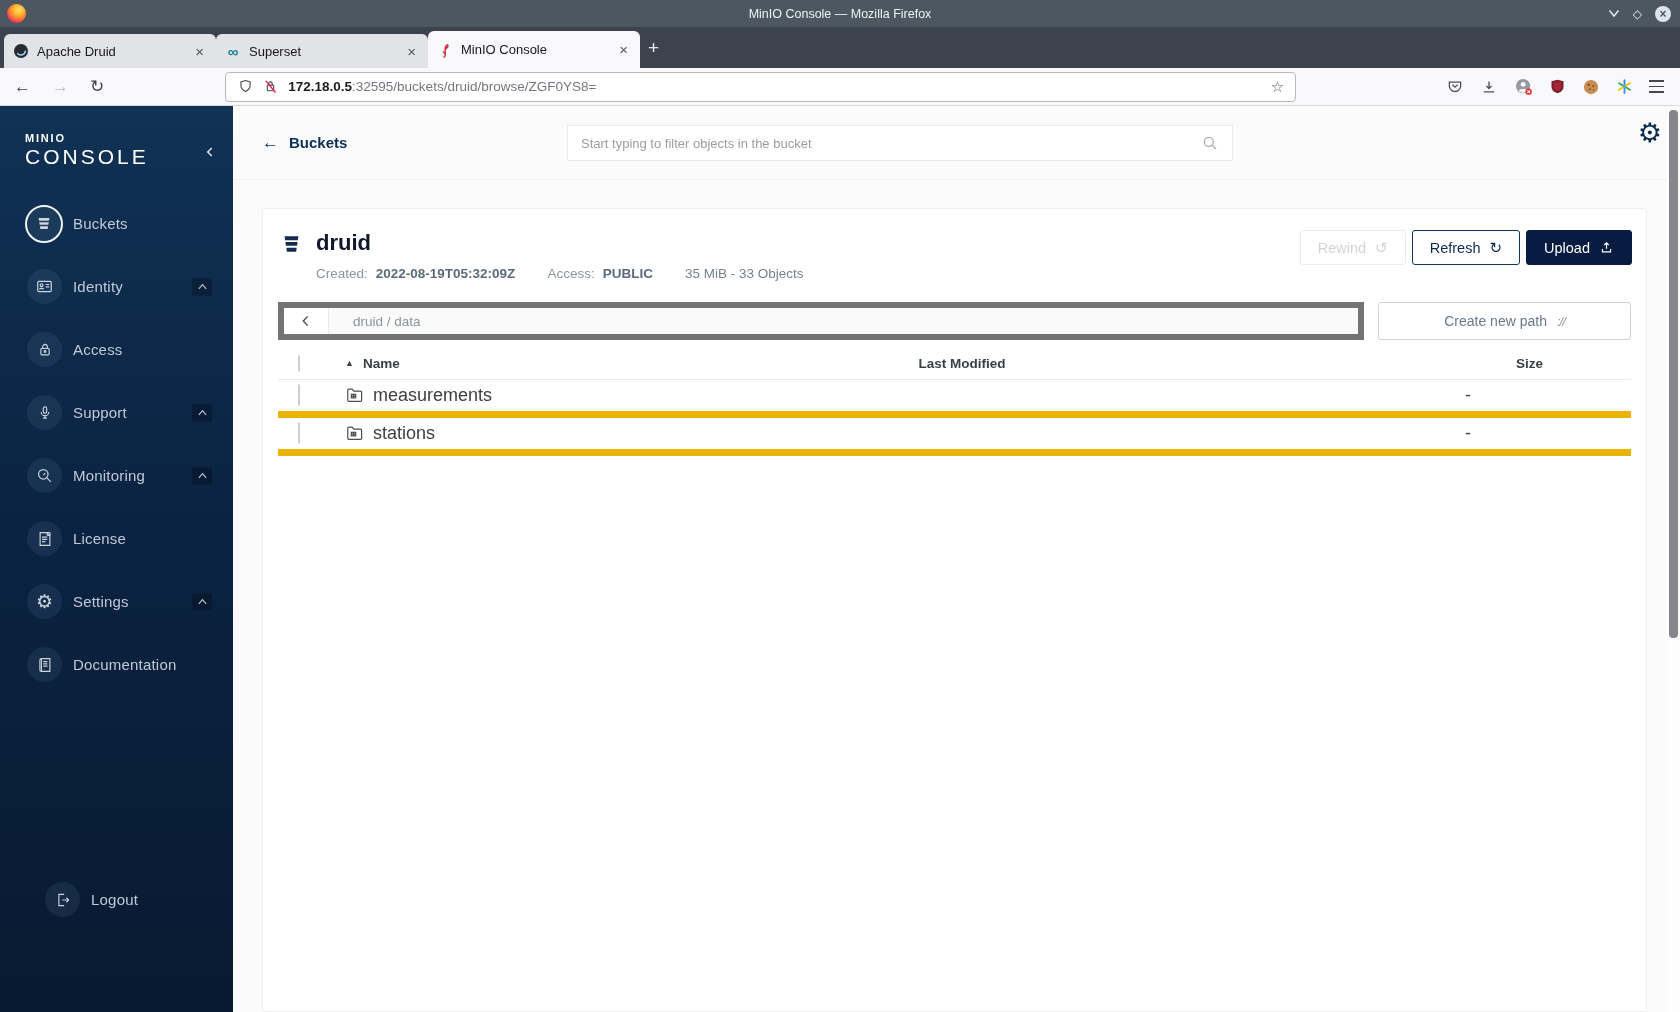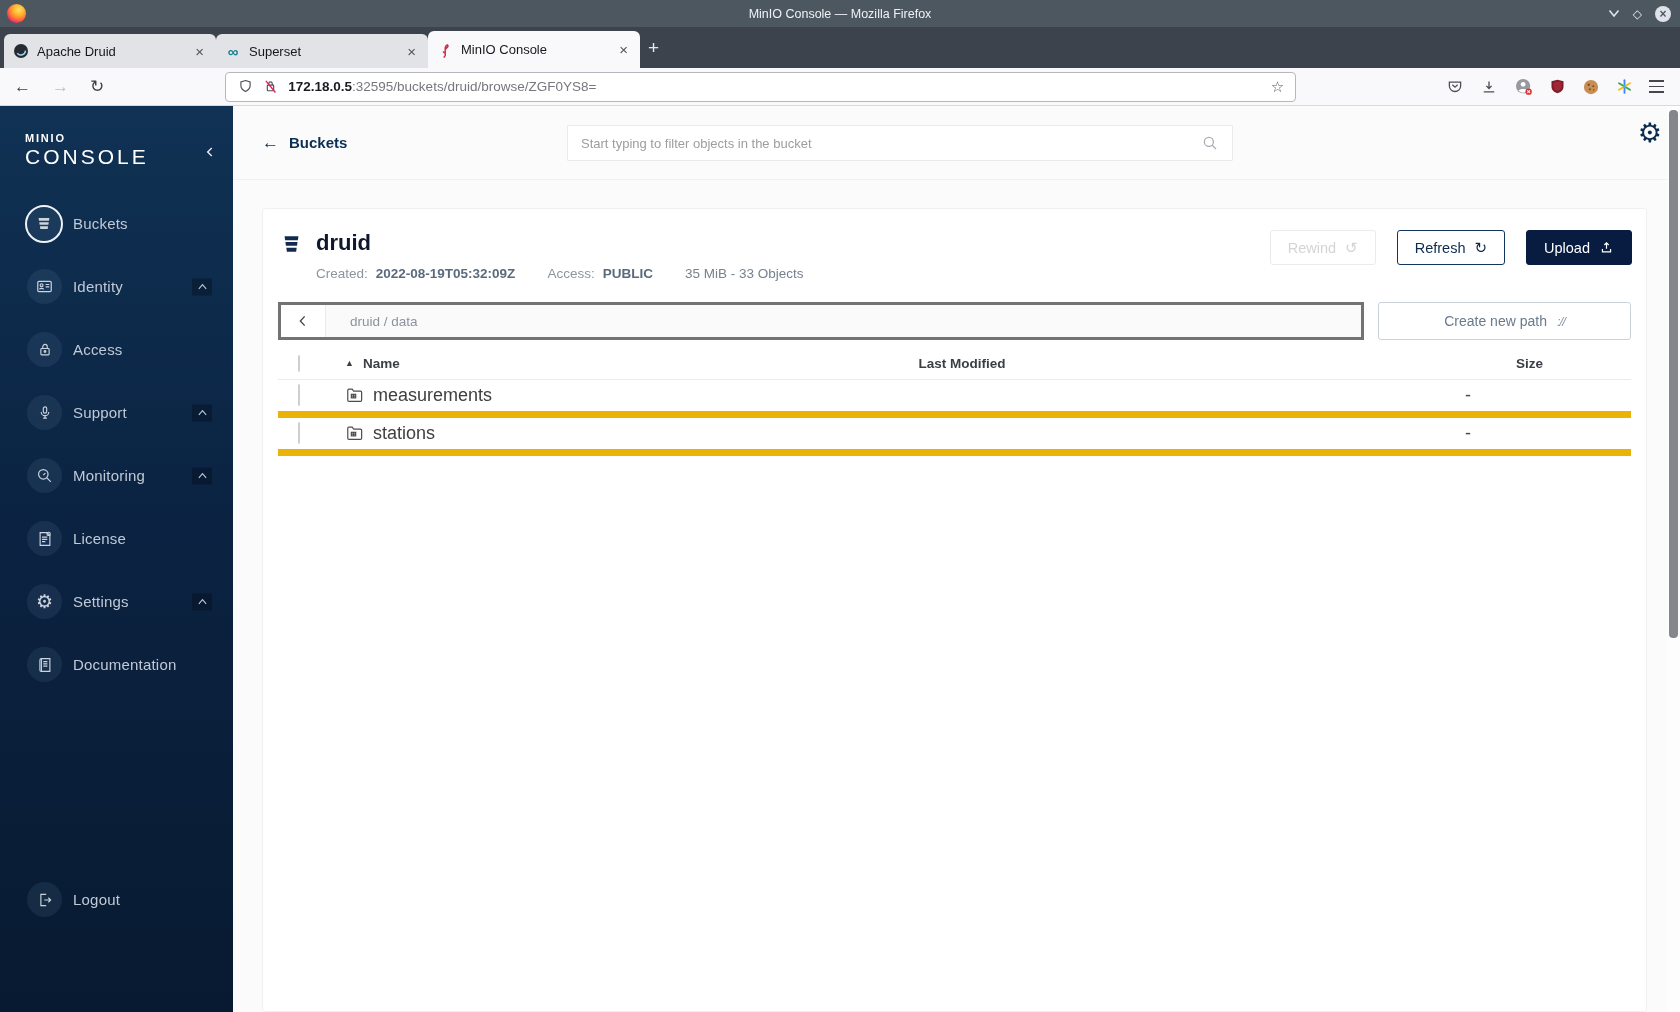--- a/index.html
+++ b/index.html
@@ -52,21 +52,21 @@
   .logo-console { font-size:21px; letter-spacing:3px; font-weight:400; margin-top:1px; }
   .collapse { position:absolute; top:38px; right:16px; color:#e7edf4; }
   .menu { position:absolute; top:86px; left:0; right:0; }
   .menu-item { height:63px; display:flex; align-items:center; padding-left:27px; position:relative; font-size:15px; letter-spacing:.2px; }
   .item-icon { width:35px; height:35px; border-radius:50%; background:rgba(148,176,208,0.10);
     display:flex; align-items:center; justify-content:center; margin-right:11px; color:#ccd5df; flex-shrink:0; }
   .menu-item.selected .item-icon { border:2px solid #eef2f6; width:38px; height:38px; margin-left:-2px; margin-right:10px; }
   .caret { position:absolute; right:21px; top:50%; transform:translateY(-50%); width:20px; height:17px;
     background:rgba(2,10,20,0.35); display:flex; align-items:center; justify-content:center; color:#b7c2cf; }
   .gear-glyph { font-size:19px; line-height:1; }
-  .logout-item { position:absolute; top:762px; left:0; right:0; height:63px; }
+  .logout-item { position:absolute; top:762px; left:18px; right:0; height:63px; }
 
   
   .main { flex:1; position:relative; background:#fbfbfb; }
   .main-header { height:74px; display:flex; align-items:center; position:relative; border-bottom:1px solid #f1f1f3; background:#fbfbfb; }
   .back-link { margin-left:29px; display:flex; align-items:center; gap:10px; color:#0b2e55; font-size:15px; font-weight:700; }
   .back-arrow { font-size:17px; font-weight:400; }
   .search-box { position:absolute; left:334px; top:19px; width:666px; height:36px; background:#fff;
     border:1px solid #eaeaec; border-radius:1px; display:flex; align-items:center; padding:0 13px; }
   .search-box input { border:none; outline:none; flex:1; font-size:13px; color:#333; background:transparent; font-family:inherit; }
   .search-box input::placeholder { color:#9d9da2; }
@@ -75,30 +75,30 @@
   .content { padding:28px 0 0 29px; }
   .card { width:1385px; height:804px; background:#fff; border:1px solid #f0f0f1; border-radius:3px; }
 
   .bucket-head { display:flex; padding:21px 14px 0 17px; }
   .bucket-glyph { margin:3px 13px 0 0; }
   .bucket-title { font-size:22px; font-weight:600; color:#0f172a; }
   .bucket-meta { margin-top:10px; font-size:13.5px; color:#8c959d; display:flex; gap:8px; align-items:baseline; }
   .bucket-meta .val { color:#5a6b7d; font-weight:600; }
   .bucket-meta .gap { width:16px; }
   .bucket-meta .summary { color:#76828e; }
-  .bucket-actions { margin-left:auto; display:flex; gap:21px; }
+  .bucket-actions { margin-left:auto; display:flex; gap:6px; }
   .btn { height:35px; padding:0 17px; border-radius:3px; font-size:14.5px; display:flex; align-items:center; gap:9px;
     background:#fff; border:1px solid #12355f; color:#0e2a4d; font-family:inherit; }
   .btn .bicon { font-size:15px; }
   .btn.disabled { border-color:#ebebeb; color:#d4d4d4; }
   .btn.primary { background:#081C42; border-color:#081C42; color:#fff; }
 
   .browse { margin:21px 15px 0 15px; }
   .path-row { display:flex; height:38px; margin-bottom:7px; }
-  .path-bar { flex:1; display:flex; border:3px solid #737373; background:#fafafa; }
+  .path-bar { flex:1; display:flex; border:6px solid #737373; background:#fafafa; }
   .path-back { width:45px; background:#fff; border-right:1px solid #eaeaec; display:flex; align-items:center; justify-content:center; }
   .crumbs { align-self:center; padding-left:24px; color:#8a939e; font-size:13.5px; }
   .create-path { width:253px; margin-left:14px; background:#fff; border:1px solid #ccd2d9; border-radius:3px;
     color:#697a8d; font-size:14px; display:flex; align-items:center; justify-content:center; gap:10px; font-family:inherit; }
   .cp-icon { font-size:13px; font-style:italic; letter-spacing:-1px; color:#8a99ab; }
 
   .obj-table { margin-top:6px; }
   .t-row { display:grid; grid-template-columns:44px 400px 480px 1fr; align-items:center; }
   .t-head { height:33px; border-bottom:1px solid #ebebee; font-weight:bold; font-size:13.5px; color:#3a3f45; }
   .t-body-row { height:38px; border-bottom:7px solid #eab308; font-size:18px; color:#404040; }

